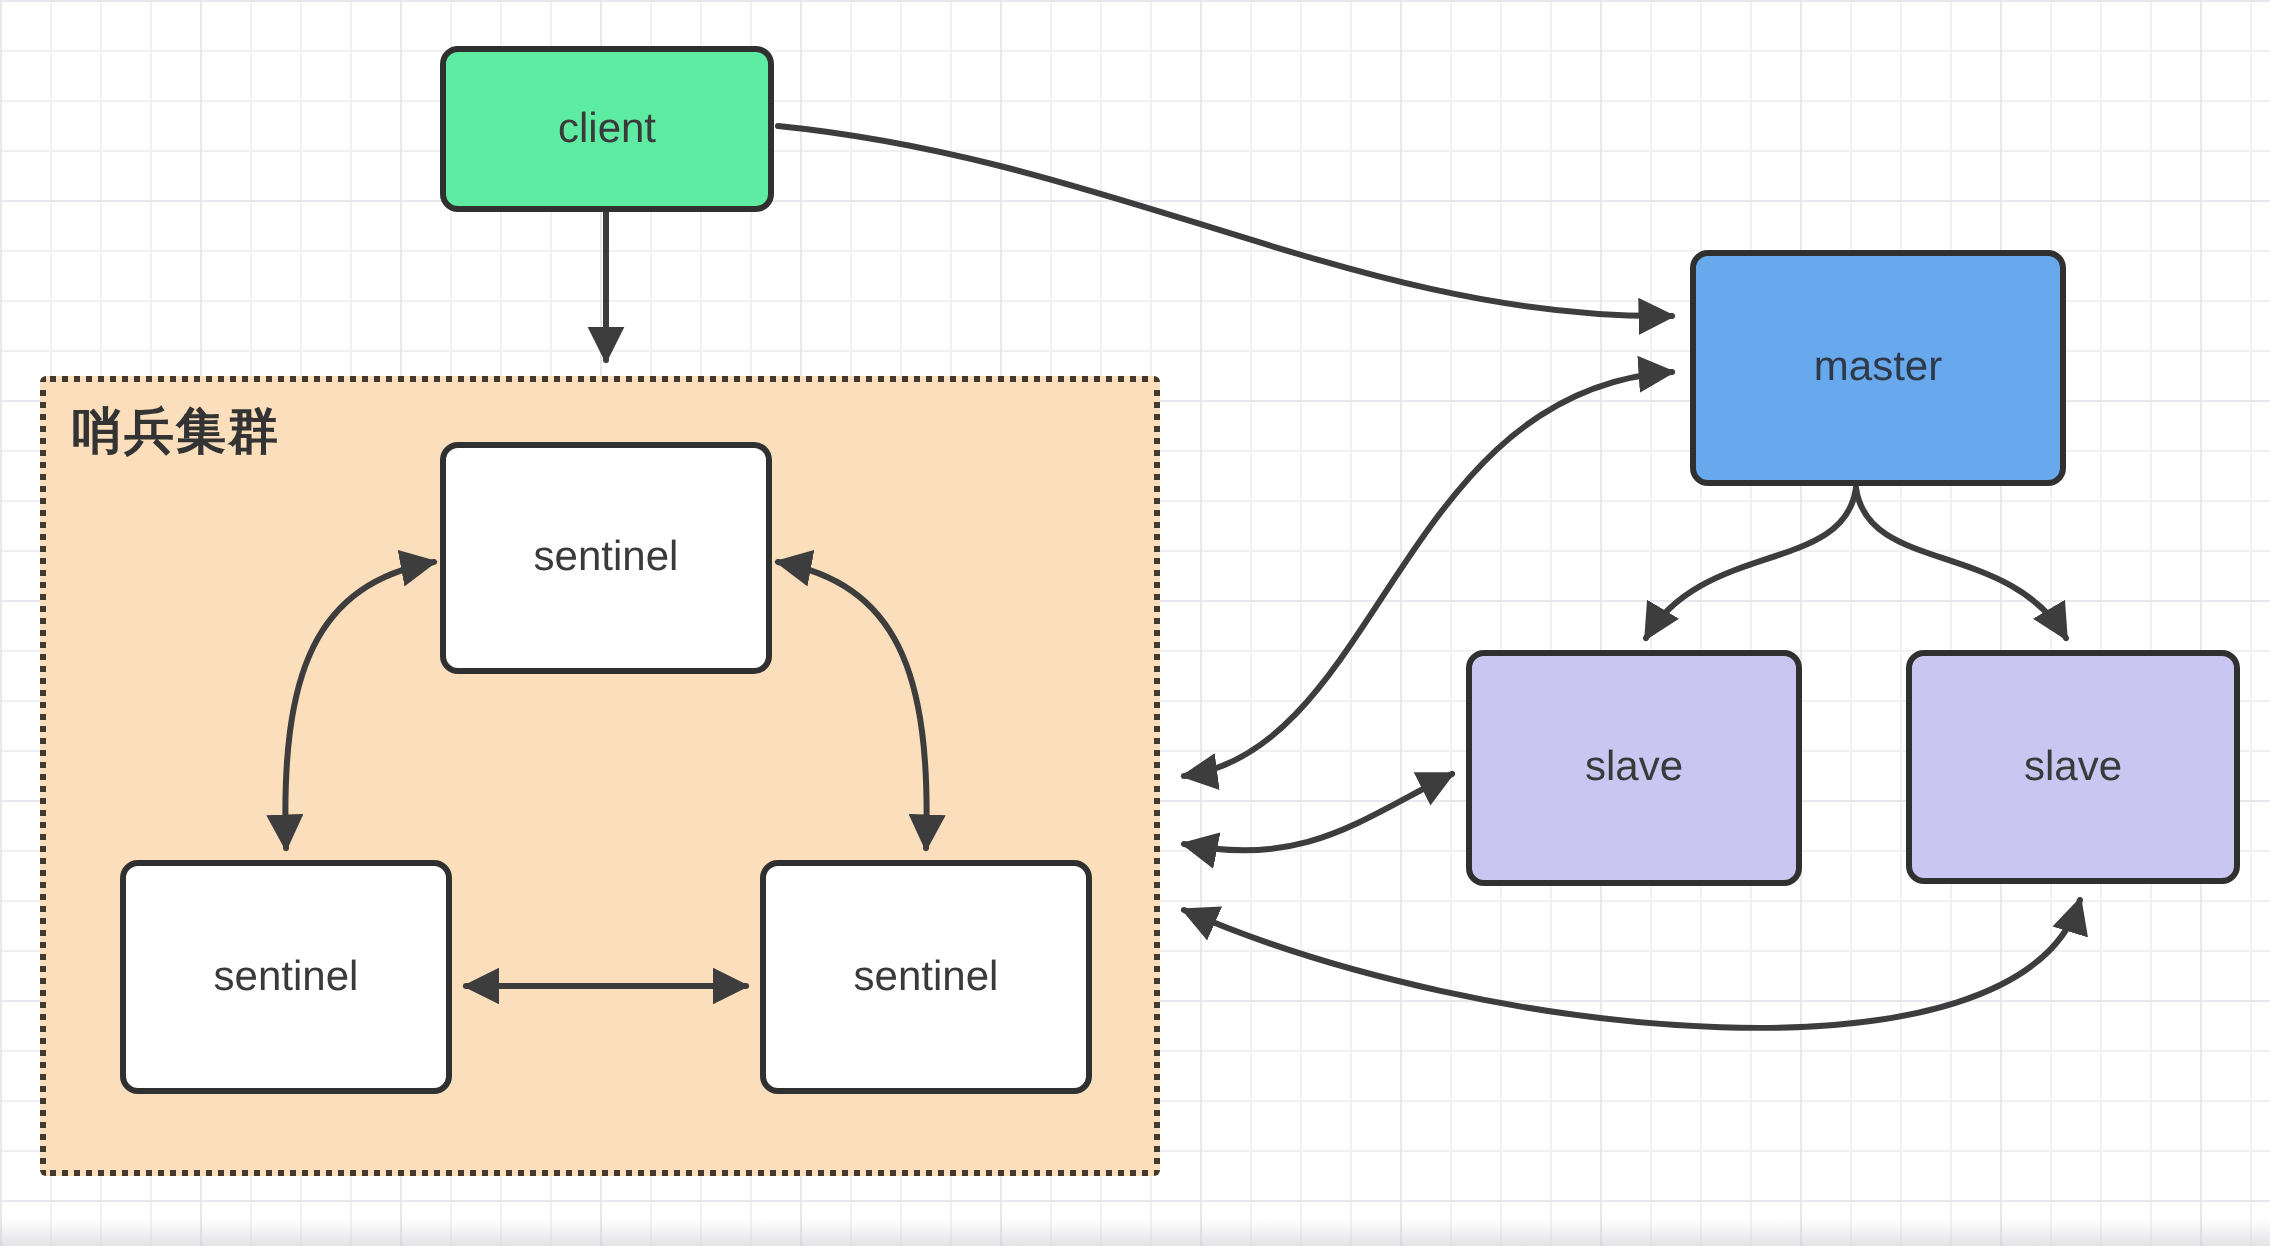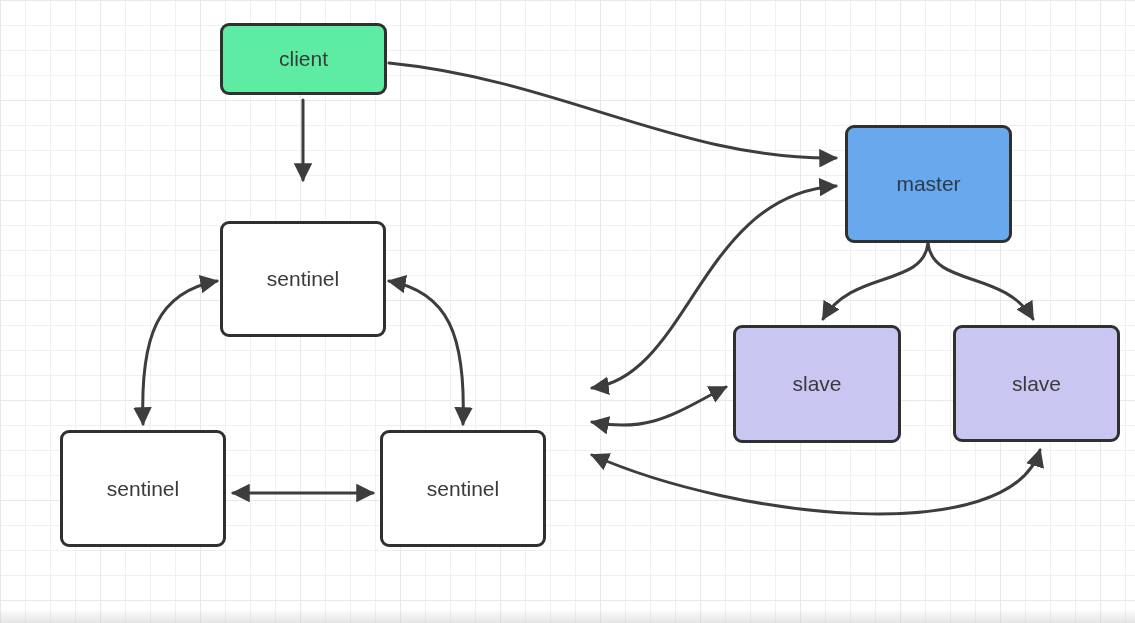--- a/index.html
+++ b/index.html
@@ -64,22 +64,22 @@
     box-sizing: border-box;
     border: 3px solid #303030;
     border-radius: 9px;
     display: flex;
     align-items: center;
     justify-content: center;
     font-size: 21px;
     color: #3a3a3a;
     z-index: 3;
   }
-  .node-client { left: 220px; top: 23px;  width: 167px; height: 72px;  background: #5eeca3; }
-  .node-master { left: 845px; top: 125px; width: 167px; height: 118px; background: #67a9ec; color: #2e3a4a; }
+  .node-client { left: 220px; top: 23px;  width: 167px; height: 83px;  background: #5eeca3; }
+  .node-master { left: 845px; top: 125px; width: 188px; height: 118px; background: #67a9ec; color: #2e3a4a; }
   .node-slave-left  { left: 733px; top: 325px; width: 168px; height: 118px; background: #c9c6f1; }
   .node-slave-right { left: 953px; top: 325px; width: 167px; height: 117px; background: #c9c6f1; }
   .node-sentinel { background: #ffffff; }
   .node-sentinel-top          { left: 220px; top: 221px; width: 166px; height: 116px; }
   .node-sentinel-bottom-left  { left: 60px;  top: 430px; width: 166px; height: 117px; }
   .node-sentinel-bottom-right { left: 380px; top: 430px; width: 166px; height: 117px; }
 
   .watermark {
     position: absolute;
     right: 8px; bottom: 12px;
@@ -87,20 +87,23 @@
     color: #c7c7c7;
     z-index: 5;
     letter-spacing: 1px;
   }
 </style>
 </head>
 <body>
 
 <div class="canvas">
 
+  <div class="cluster">
+    <span class="cluster-label">哨兵集群</span>
+  </div>
 
   <svg class="edges-svg" viewBox="0 0 1135 623">
     <defs>
       <marker id="arw" viewBox="0 0 10 10" refX="9" refY="5" markerWidth="6.2" markerHeight="6.2" orient="auto-start-reverse">
         <path d="M0,0 L10,5 L0,10 z" fill="#3d3d3d"></path>
       </marker>
     </defs>
 
     <path class="edge" d="M 303,100 L 303,180" marker-end="url(#arw)"></path>
 

